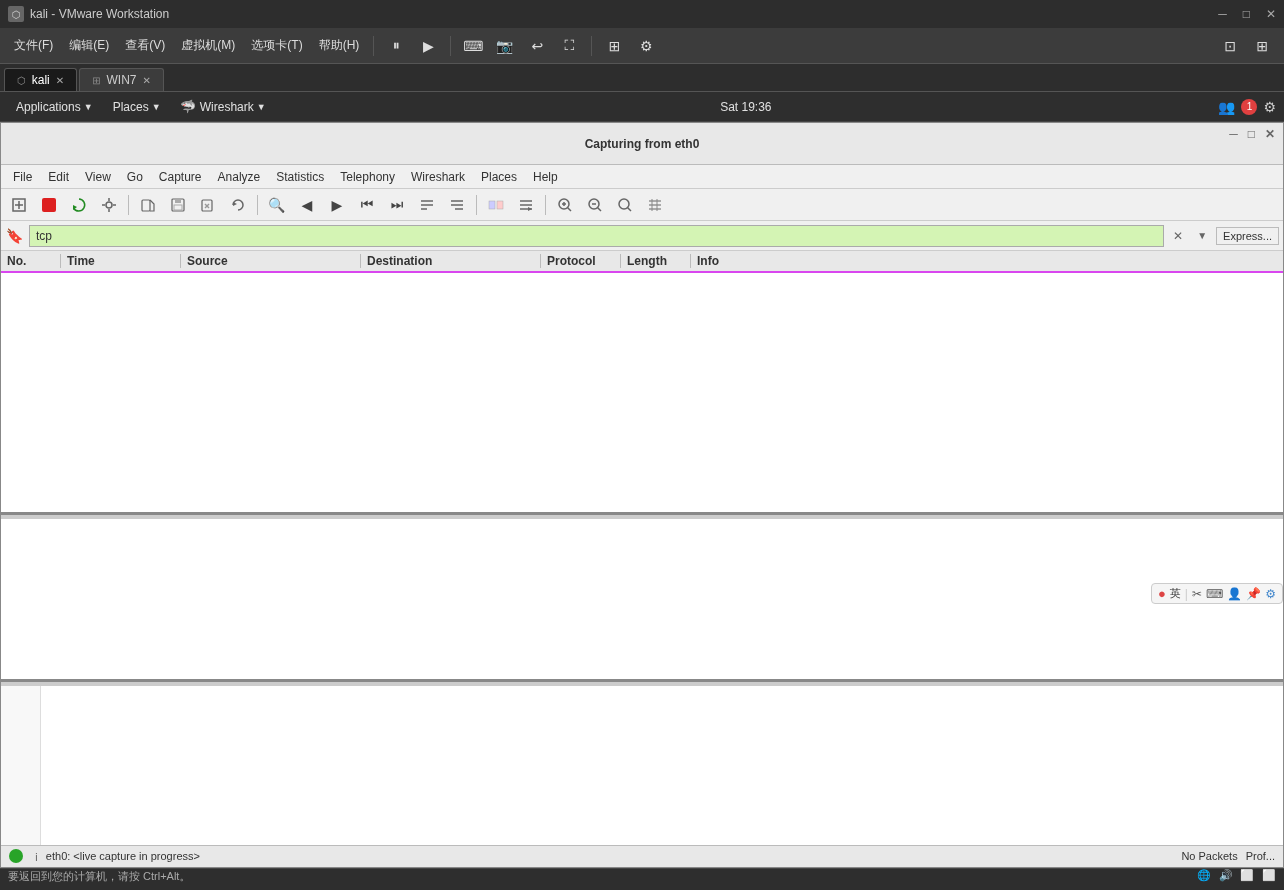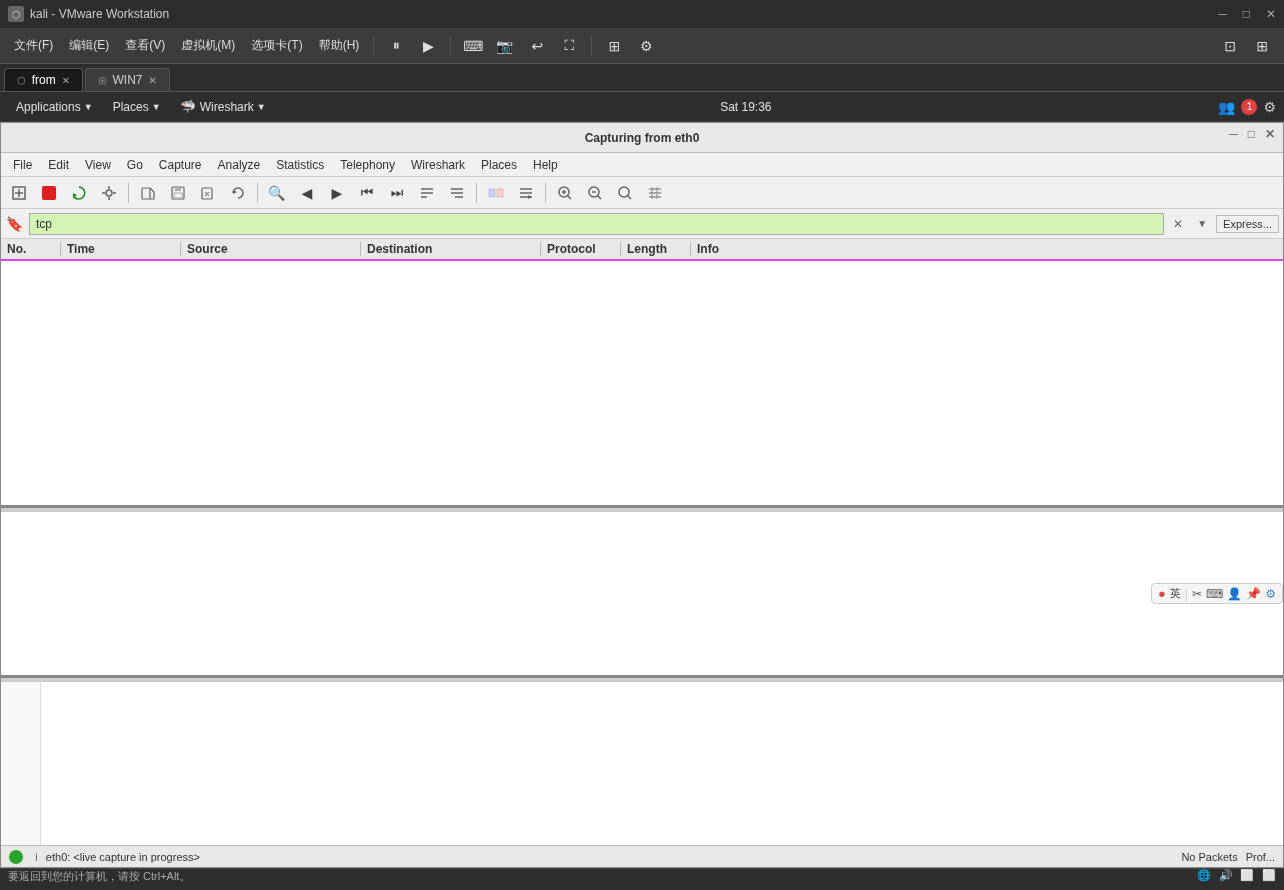--- a/index.html
+++ b/index.html
@@ -112,21 +112,21 @@
       left: 0;
       right: 0;
       bottom: 0;
       display: flex;
       flex-direction: column;
     }
 
     
     .ws-titlebar {
       background: #e8e8e8;
-      height: 30px;
+      height: 42px;
       display: flex;
       align-items: center;
       justify-content: center;
       border-bottom: 1px solid #bbb;
       font-size: 12px;
       color: #333;
       font-weight: bold;
     }
 
     
@@ -370,21 +370,21 @@
     <div class="vmware-toolbar-btn">⚙</div>
     <div style="margin-left:auto; display:flex; gap:4px;">
       <div class="vmware-toolbar-btn">⊡</div>
       <div class="vmware-toolbar-btn">⊞</div>
     </div>
   </div>
 
   <div class="vmware-tabs">
     <div class="vmware-tab active">
       <span style="font-size:10px; color:#888;">⬡</span>
-      <span>from</span>
+      <span>kali</span>
       <span class="vmware-tab-close">✕</span>
     </div>
     <div class="vmware-tab">
       <span style="font-size:10px; color:#888;">⊞</span>
       <span>WIN7</span>
       <span class="vmware-tab-close">✕</span>
     </div>
   </div>
 
   <div class="kali-desktop" style="flex:1; display:flex; flex-direction:column;">

